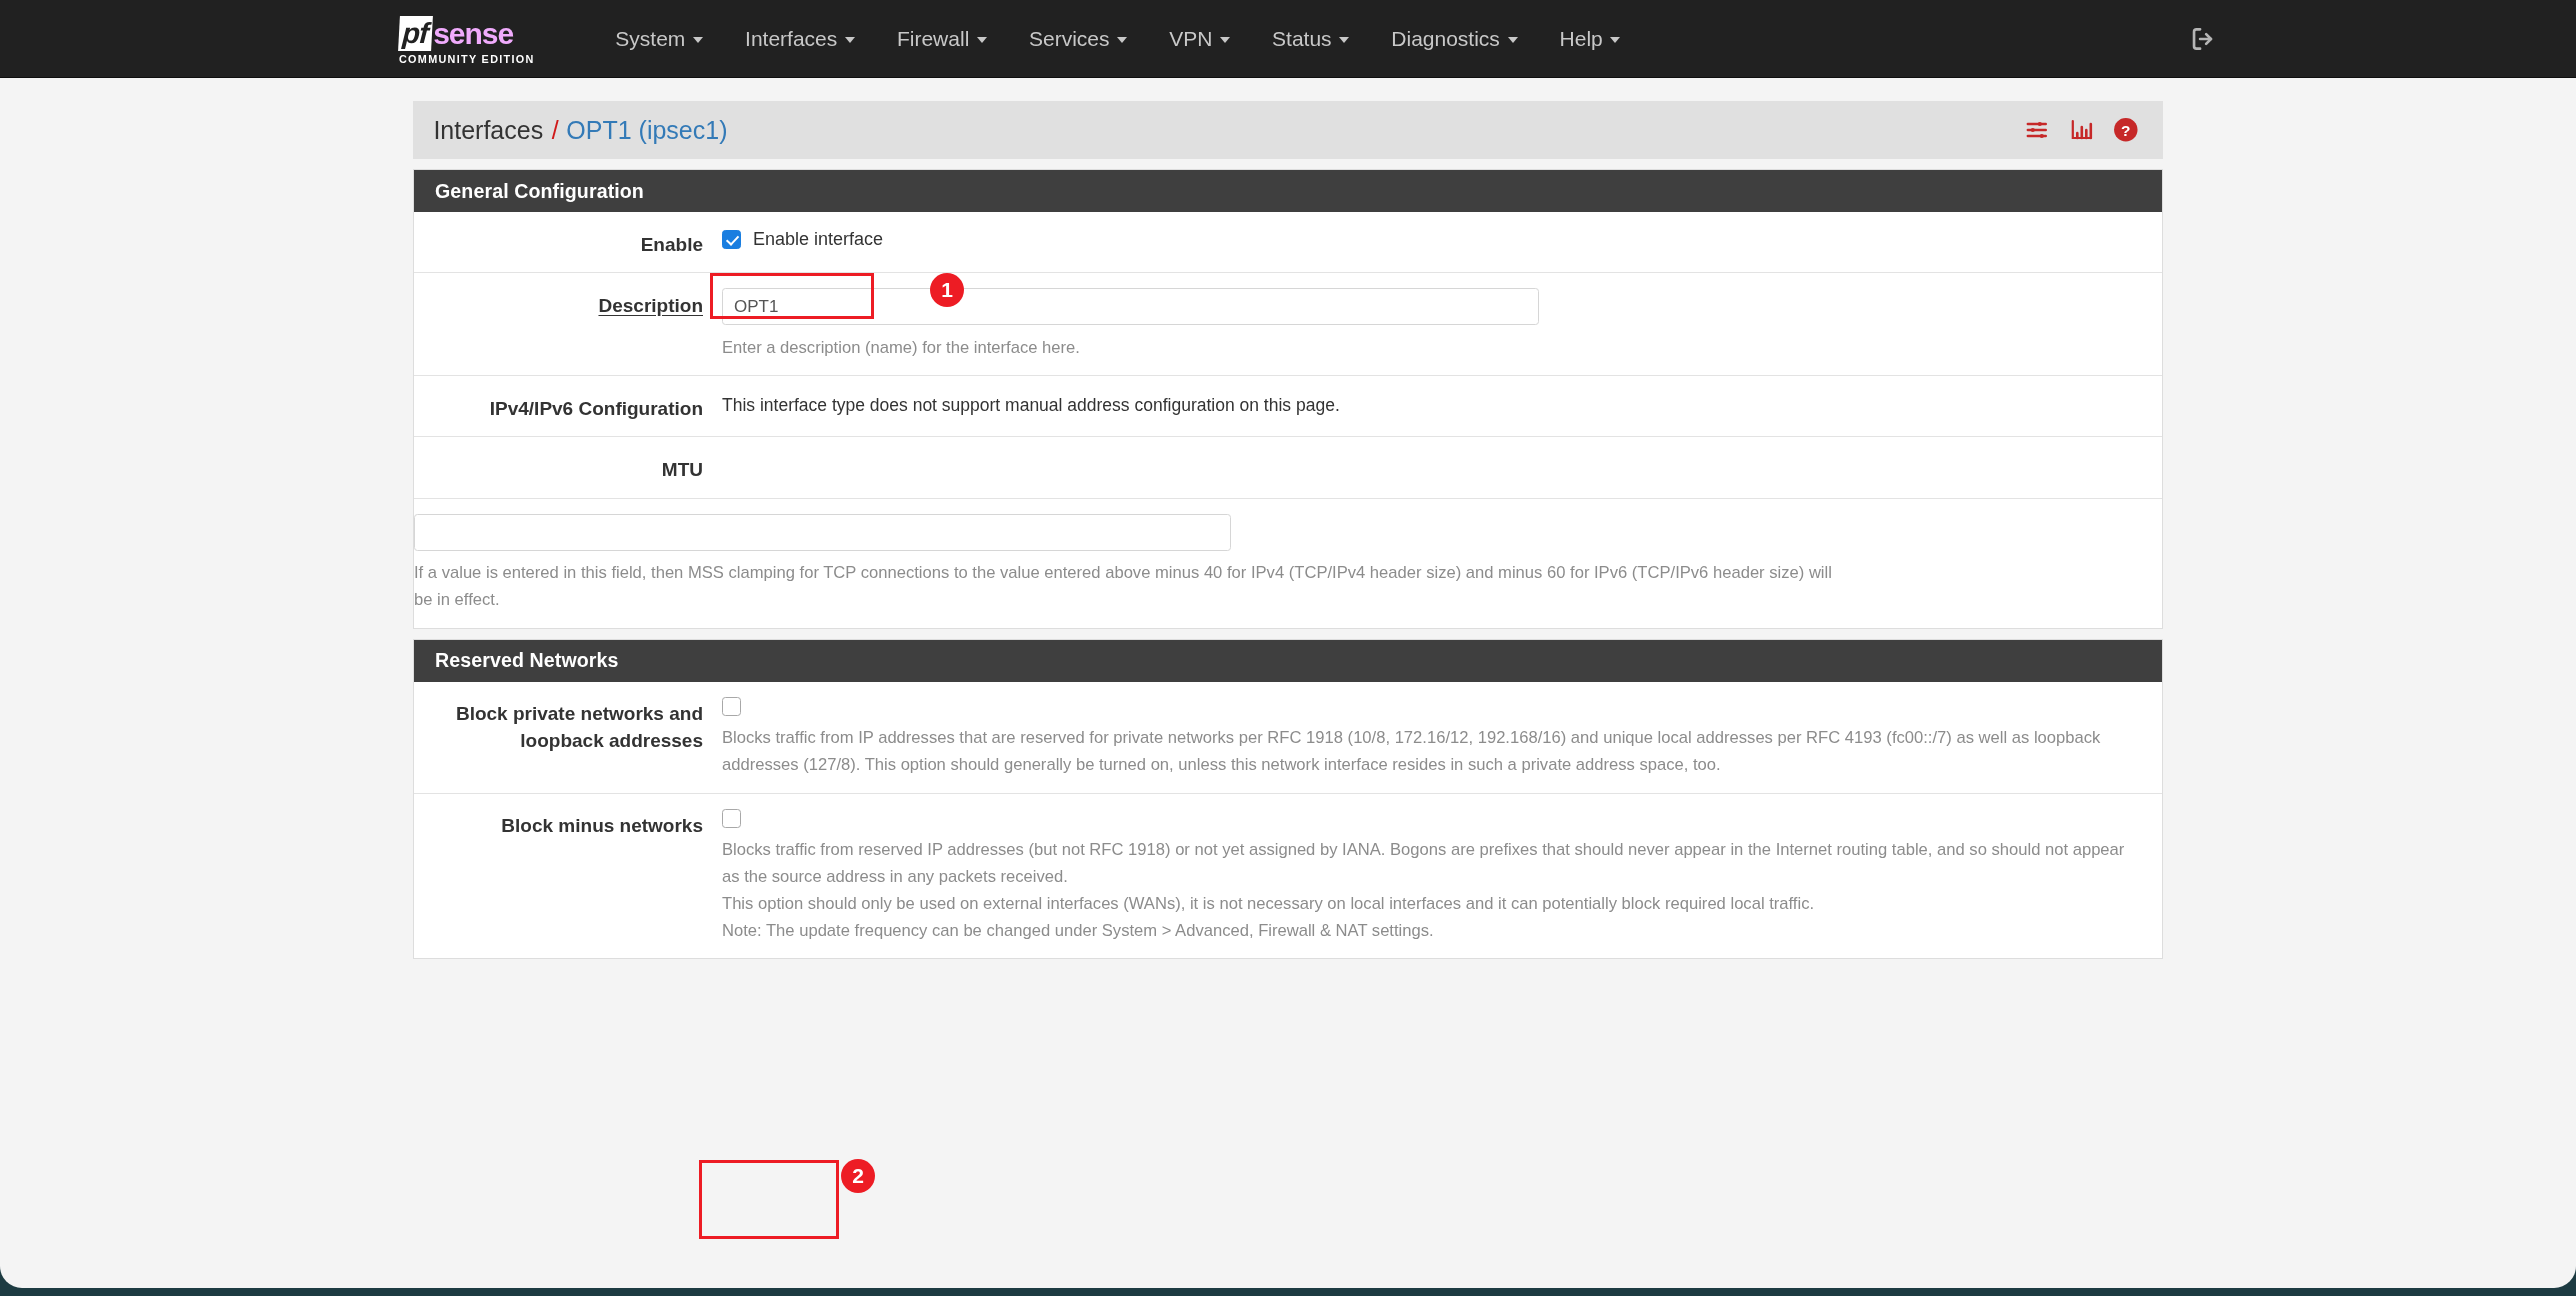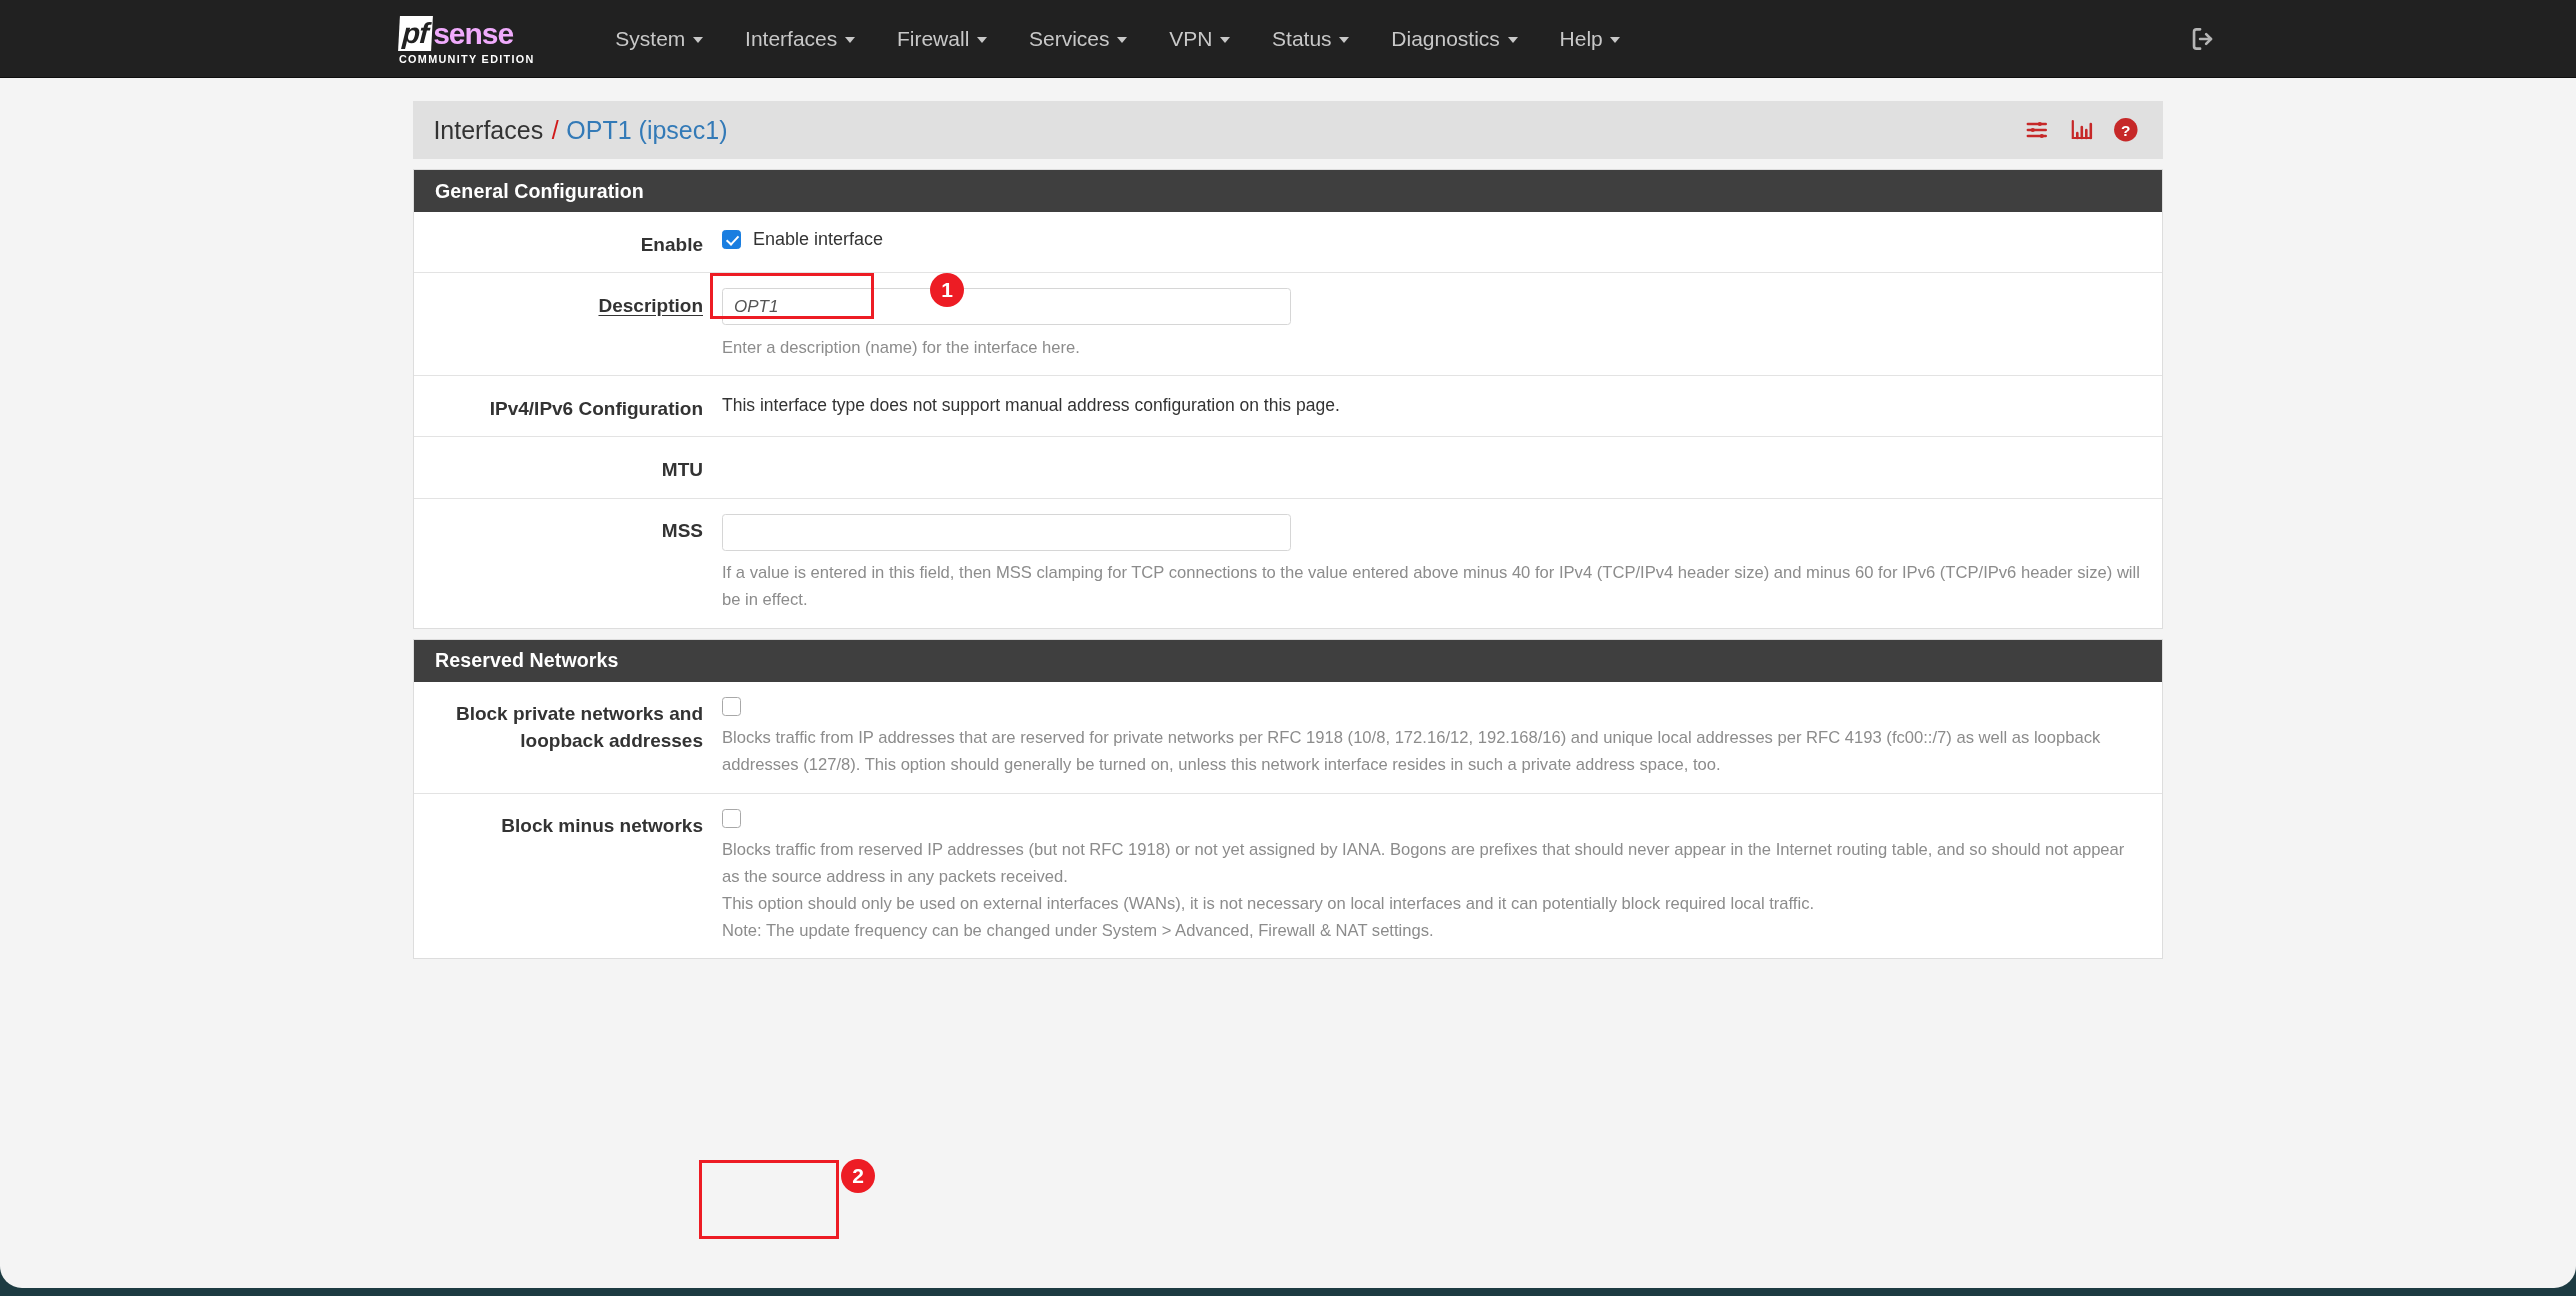--- a/index.html
+++ b/index.html
@@ -157,31 +157,30 @@
   }
   .row-label.underlined span {
     text-decoration: underline;
     text-underline-offset: 2.6px;
   }
   .row-field {
     flex: 1;
     padding-right: 20.4px;
   }
   .text-input {
-    width: 569px;
+    width: 817px;
     height: 37px;
     border: 0.9px solid #d6d6d6;
     border-radius: 3.4px;
     background: #ffffff;
     font-size: 17px;
     color: #555555;
     padding: 16px 11px;
     font-family: "Liberation Sans", sans-serif;
     outline: none;
-    font-style: italic;
   }
   .help-text {
     color: #8c8c8c;
     font-size: 16.6px;
     line-height: 1.62;
     margin-top: 9.4px;
     max-width: 1431px;
   }
   .static-text {
     font-size: 17.5px;
@@ -395,21 +394,20 @@
         <div class="row-field">
           <div class="static-text">This interface type does not support manual address configuration on this page.</div>
         </div>
       </div>
 
       <div class="row">
         <div class="row-label">MTU</div>
       </div>
 
       <div class="row">
-        <div class="row-label">MSS</div>
         <div class="row-field">
           <input type="text" class="text-input" value="" style="">
           <div class="help-text">If a value is entered in this field, then MSS clamping for TCP connections to the value entered above minus 40 for IPv4 (TCP/IPv4 header size) and minus 60 for IPv6 (TCP/IPv6 header size) will be in effect.</div>
         </div>
       </div>
     </div>
 
     <div class="panel">
       <div class="panel-heading">Reserved Networks</div>
 

